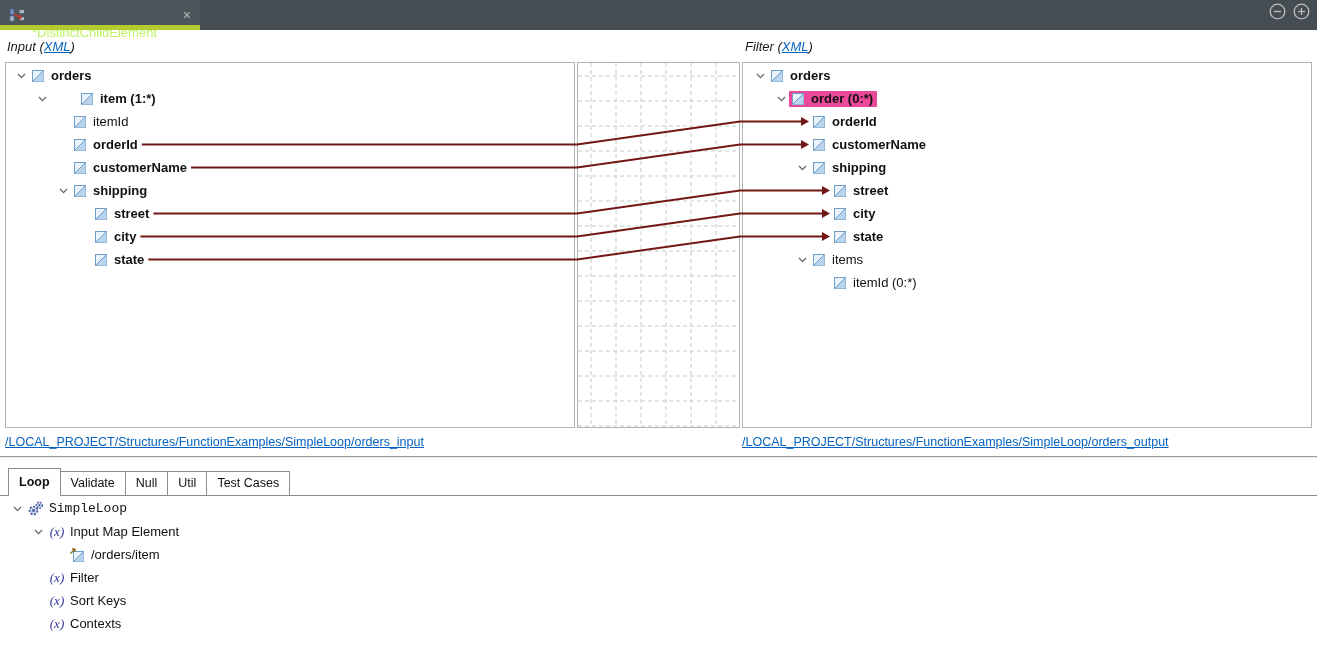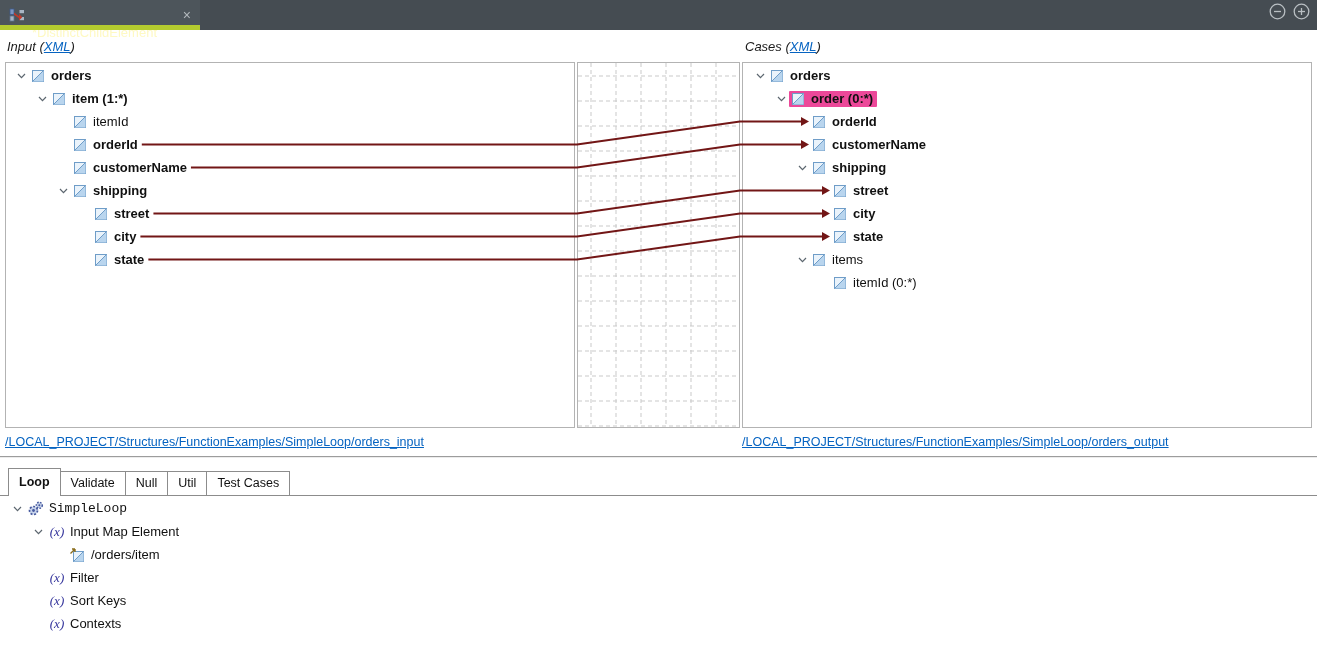--- a/index.html
+++ b/index.html
@@ -3,21 +3,21 @@
 <meta charset="utf-8">
 <style>
   html,body{margin:0;padding:0;background:#fff;}
   .app{position:relative;width:1317px;height:649px;background:#ffffff;
        font-family:"Liberation Sans",sans-serif;overflow:hidden;}
 
   
   .tabbar{position:absolute;left:0;top:0;width:1317px;height:30px;background:#454c52;}
   .doc-tab{position:absolute;left:0;top:0;width:200px;height:30px;background:#4d555b;
            display:flex;align-items:center;gap:7px;padding:0 9px;box-sizing:border-box;}
-  .doc-tab .title{color:#fef9c3;font-size:13px;white-space:nowrap;margin-top:35px;}
+  .doc-tab .title{color:#bef264;font-size:13px;white-space:nowrap;margin-top:35px;}
   .doc-tab .close{color:#b3b9bd;font-size:14px;margin-left:auto;line-height:1;}
   .accent{position:absolute;left:0;top:25px;width:200px;height:5px;}
   .winbtns{position:absolute;right:7px;top:3px;display:flex;gap:7px;align-items:center;}
   .winbtn{display:inline-flex;}
 
   
   .hdr{position:absolute;top:39px;font-size:13px;color:#1a1a1a;white-space:nowrap;font-style:italic;}
   #hdr-input{left:7px;} #hdr-output{left:745px;}
   .lnk{color:#0563c1;text-decoration:underline;cursor:pointer;}
 
@@ -96,41 +96,41 @@
         <svg width="17" height="17" viewBox="0 0 17 17">
           <circle cx="8.5" cy="8.5" r="7.3" fill="none" stroke="#b9bfc3" stroke-width="1.3"></circle>
           <line x1="5" y1="8.5" x2="12" y2="8.5" stroke="#b9bfc3" stroke-width="1.3"></line>
           <line x1="8.5" y1="5" x2="8.5" y2="12" stroke="#b9bfc3" stroke-width="1.3"></line>
         </svg>
       </span>
     </div>
   </div>
 
   <div class="hdr" id="hdr-input"><span>Input (</span><span class="lnk">XML</span><span>)</span></div>
-  <div class="hdr" id="hdr-output"><span>Cases (</span><span class="lnk">XML</span><span>)</span></div>
+  <div class="hdr" id="hdr-output"><span>Filter (</span><span class="lnk">XML</span><span>)</span></div>
 
   <div class="panel" id="input-panel">
       <div class="trow" style="padding-left: 6px;">
         <span class="chev">
           <svg width="9" height="6" viewBox="0 0 9 6">
             <polyline points="1,1 4.5,4.6 8,1" fill="none" stroke="#5c666f" stroke-width="1.2"></polyline>
           </svg>
         </span>
         <span class="lblwrap">
           <span class="nicon">
             <svg width="14" height="14" viewBox="0 0 14 14">
               <rect x="1.5" y="1.5" width="11" height="11" fill="#eaf3fb" stroke="#6f9dc8"></rect>
               <path d="M12.5 1.5 L12.5 12.5 L1.5 12.5 Z" fill="#b9d5ee"></path>
               <line x1="1.5" y1="12.5" x2="12.5" y2="1.5" stroke="#6f9dc8"></line>
             </svg>
           </span>
           <span class="nlabel mapped">orders</span>
         </span>
       </div>
-      <div class="trow" style="padding-left: 27px;">
+      <div class="trow" style="padding-left: 27px; gap: 28px;">
         <span class="chev">
           <svg width="9" height="6" viewBox="0 0 9 6">
             <polyline points="1,1 4.5,4.6 8,1" fill="none" stroke="#5c666f" stroke-width="1.2"></polyline>
           </svg>
         </span>
         <span class="lblwrap">
           <span class="nicon">
             <svg width="14" height="14" viewBox="0 0 14 14">
               <rect x="1.5" y="1.5" width="11" height="11" fill="#eaf3fb" stroke="#6f9dc8"></rect>
               <path d="M12.5 1.5 L12.5 12.5 L1.5 12.5 Z" fill="#b9d5ee"></path>

